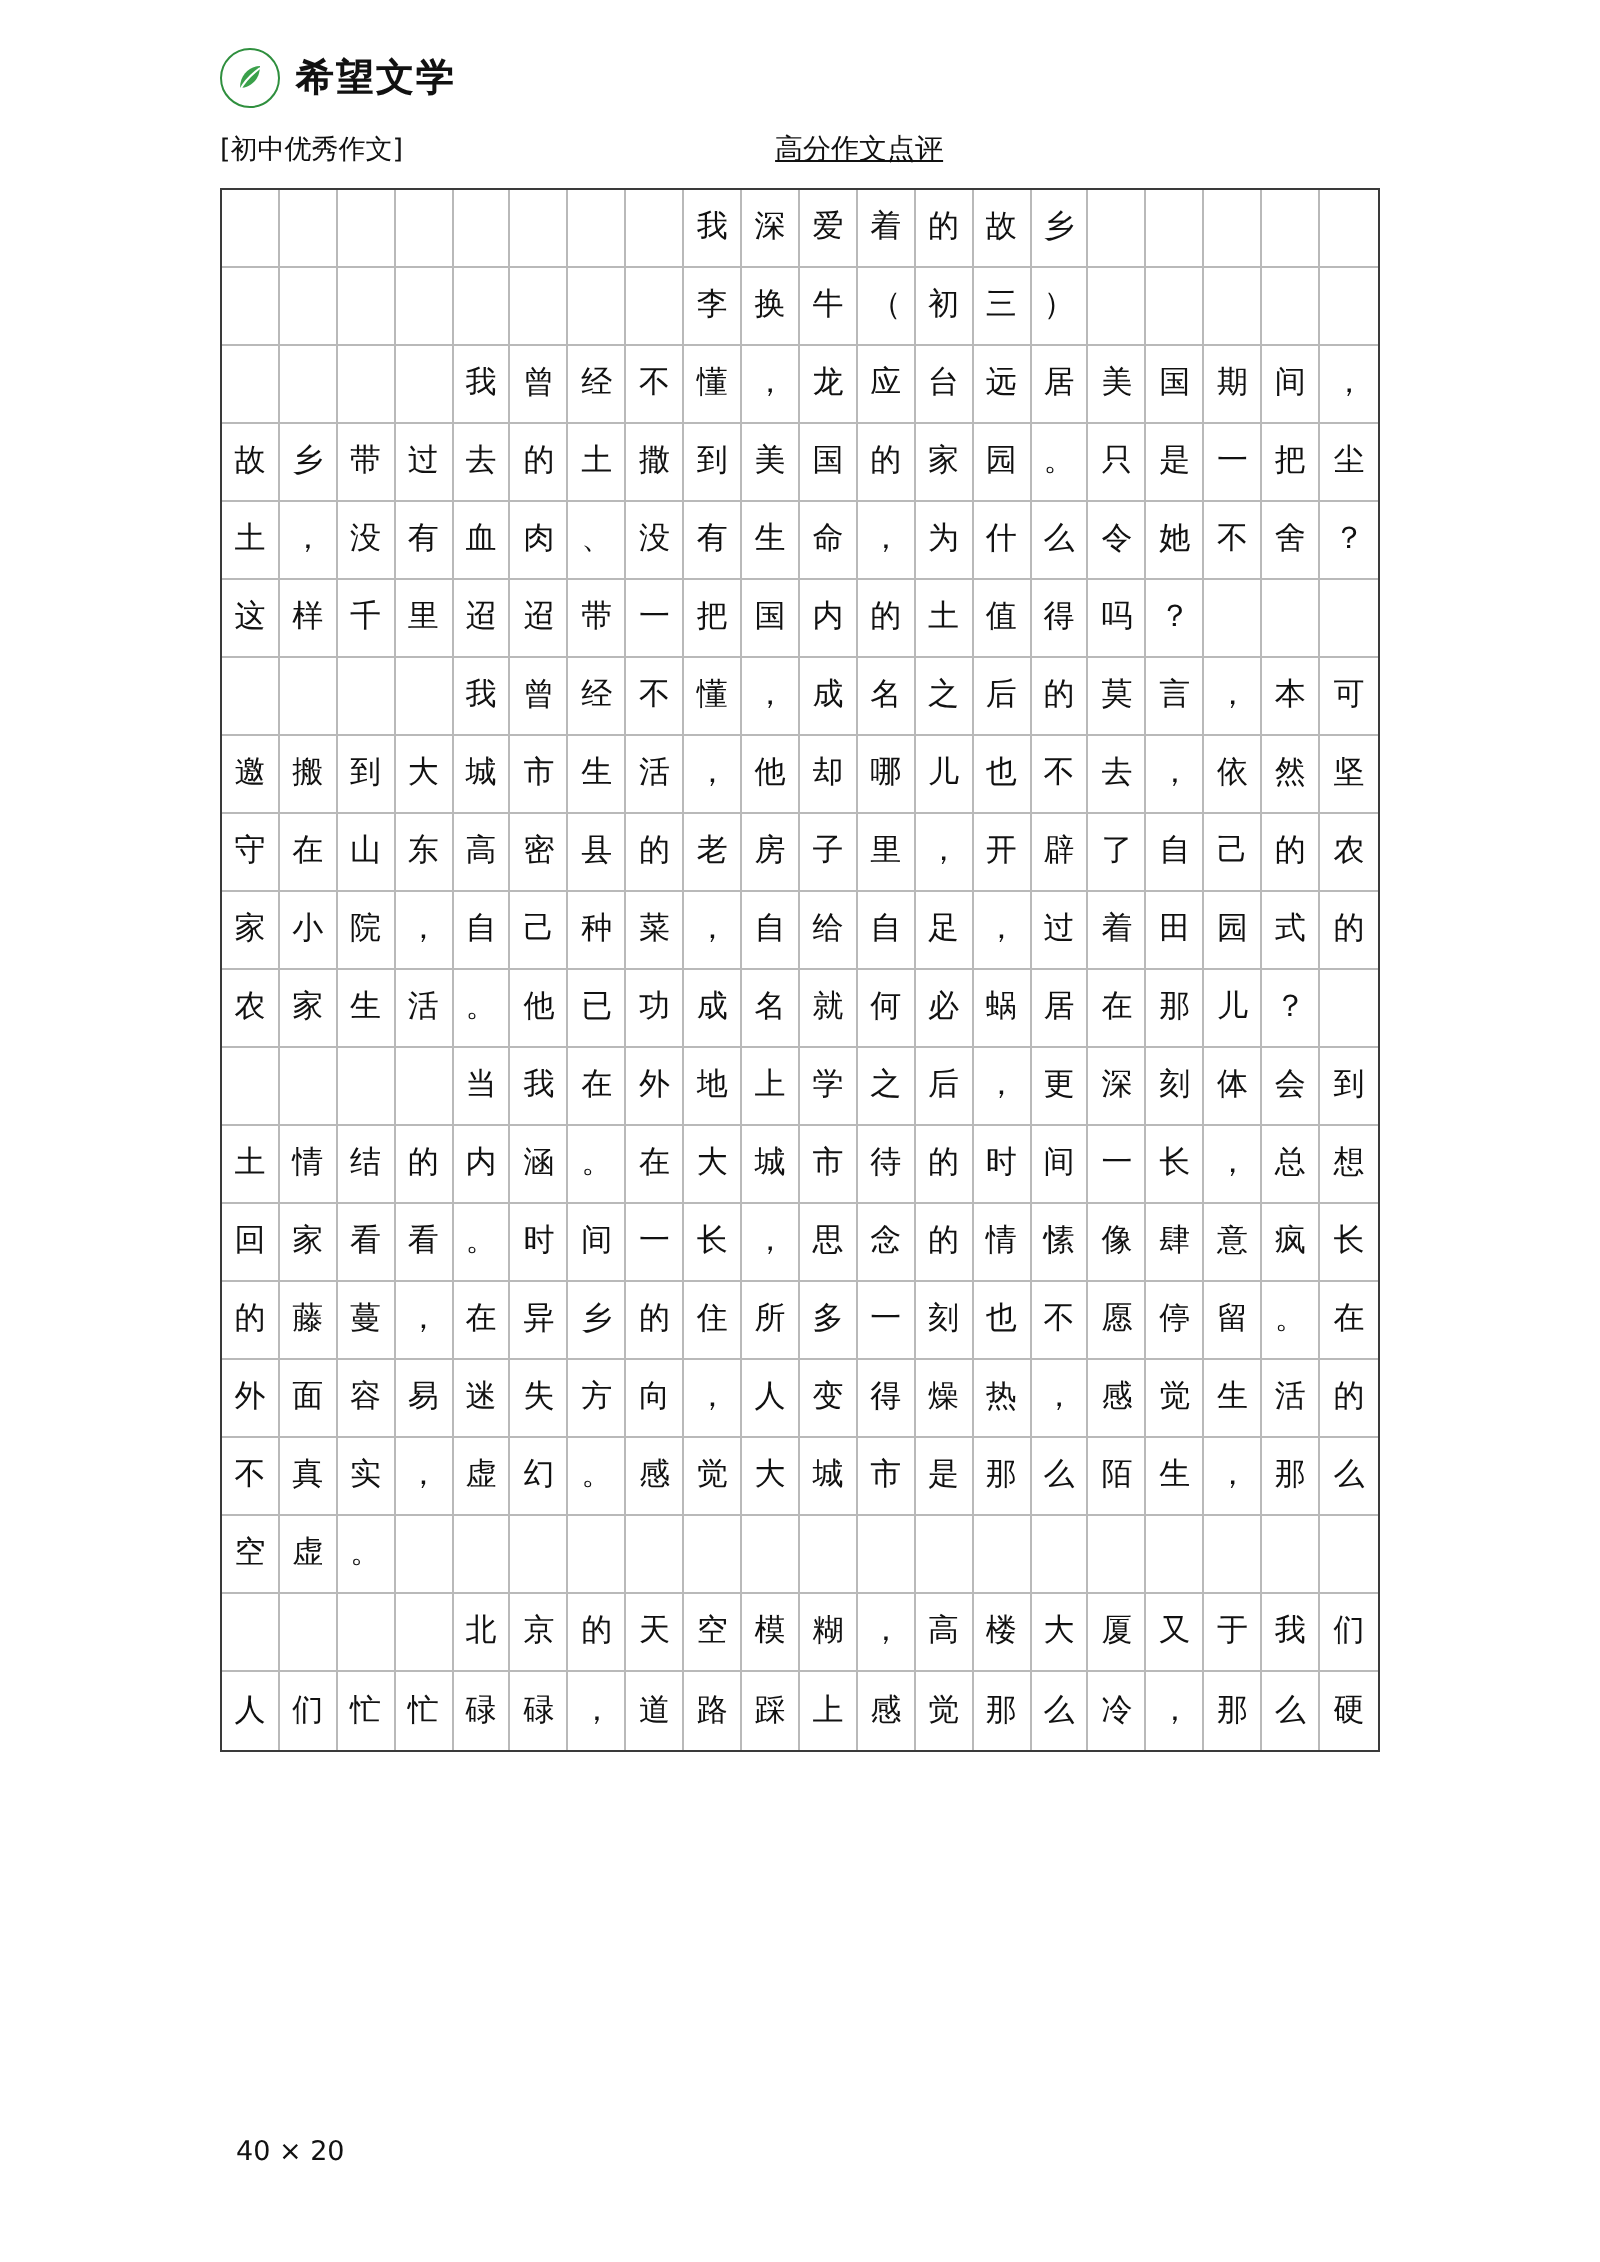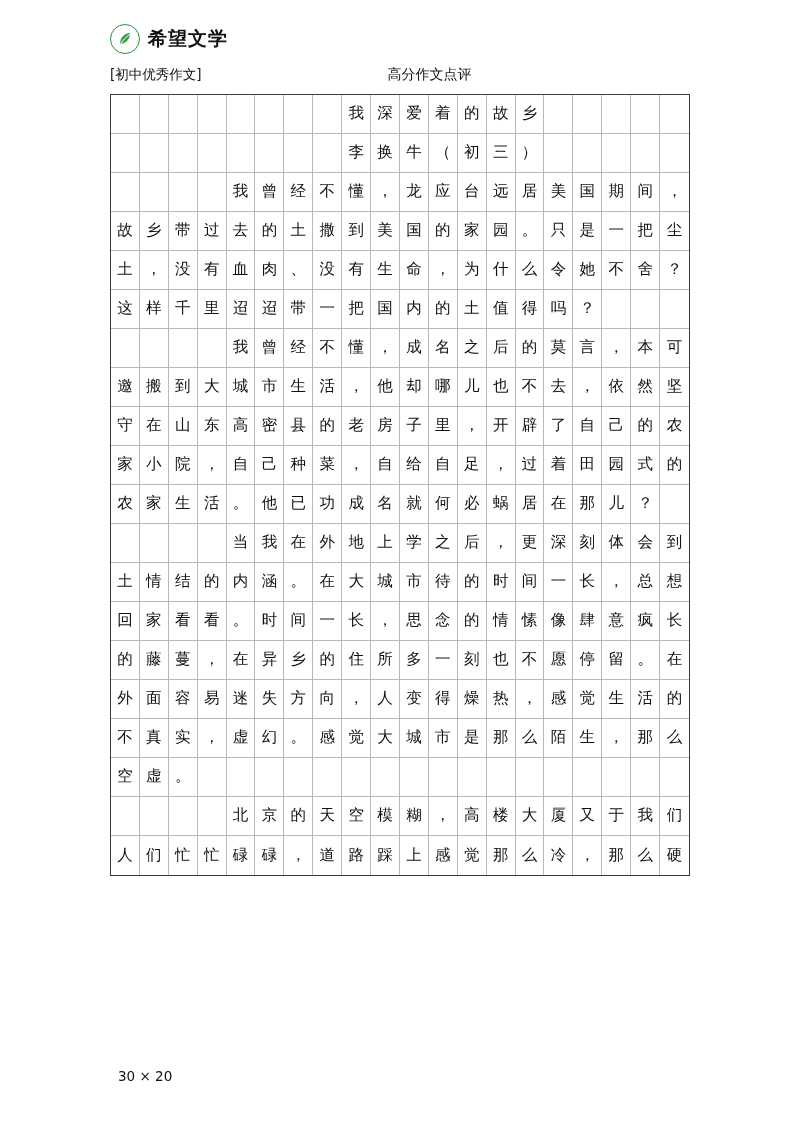--- a/index.html
+++ b/index.html
@@ -50,20 +50,21 @@
   .doc-tag {
     font-family: "DejaVu Sans", sans-serif;
     font-size: 13.5px;
     color: #111;
   }
   .doc-right {
     font-family: "DejaVu Sans", sans-serif;
     font-size: 14px;
     color: #111;
     margin-left: 186px;
+    text-decoration: underline;
   }
   
   .sheet {
     position: absolute;
     left: 110px; top: 94px;
     width: 580px;
     border: 1.3px solid #3a3a3a;
     background: #fff;
     padding: 0;
   }
@@ -557,15 +558,15 @@
           <div class="cell">么</div>
           <div class="cell">冷</div>
           <div class="cell">，</div>
           <div class="cell">那</div>
           <div class="cell">么</div>
           <div class="cell">硬</div>
         </div>
       </div>
   </div>
 
-  <div class="caption">30 × 20</div>
+  <div class="caption">40 × 20</div>
 
 </div>
 
 </body></html>

